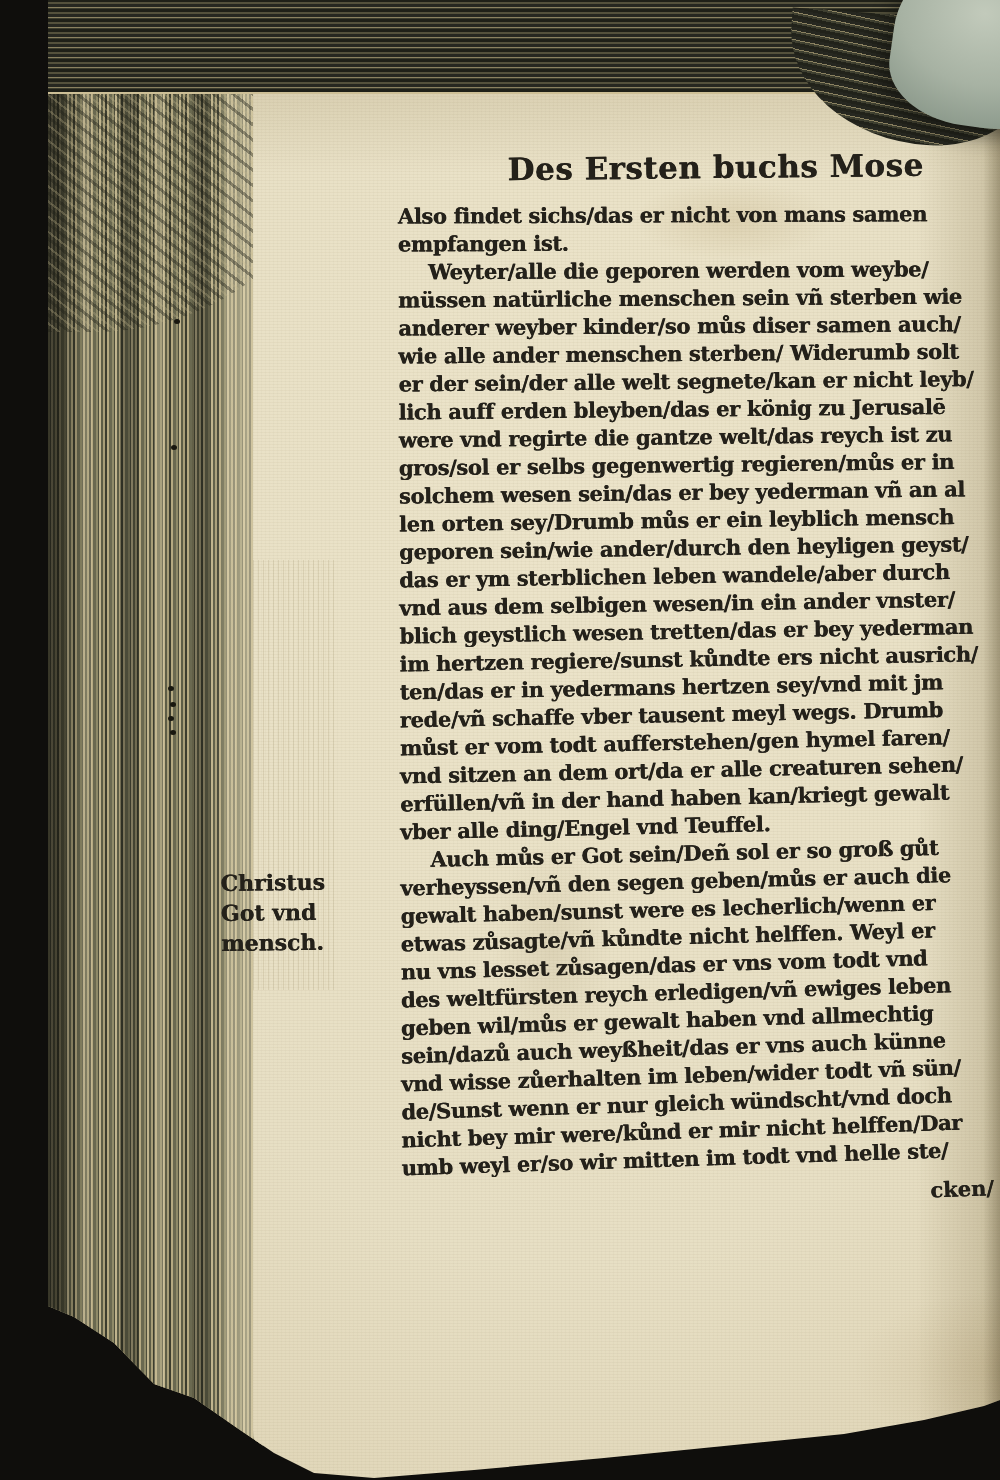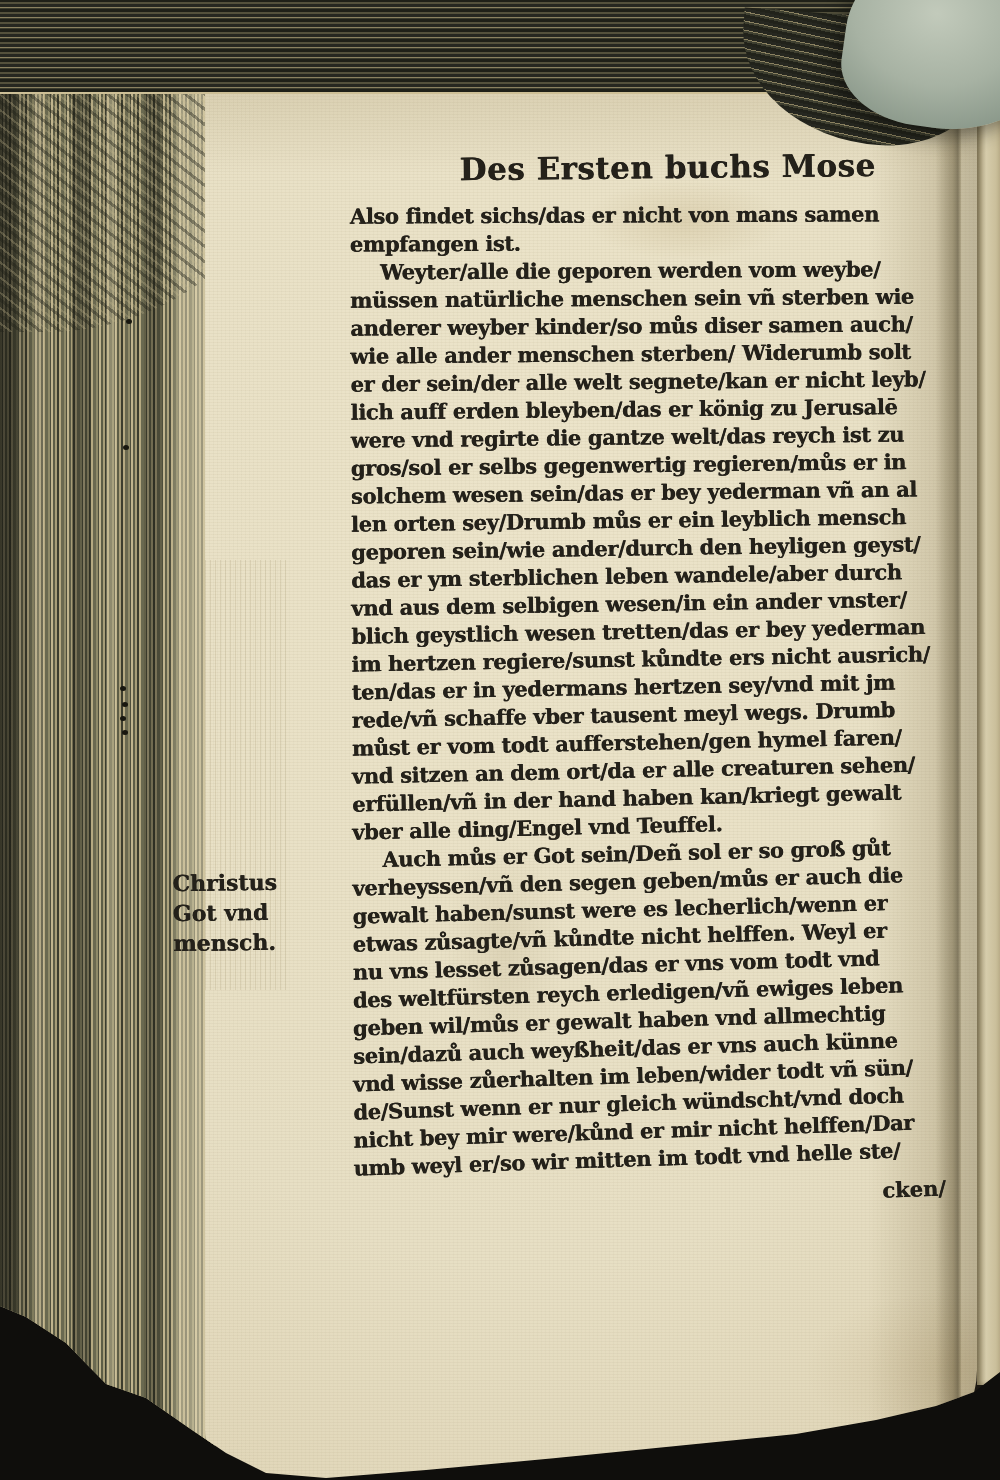--- a/index.html
+++ b/index.html
@@ -1,21 +1,21 @@
 <!DOCTYPE html>
 <html style="--ink: #24211a; --paper: #e7dfc4; --background: #0f0e0c; --edge-dark: #262720; --edge-light: #c0b48d; --clasp: #a7b2a3;"><head>
 <meta charset="utf-8">
 <style>
   html,body{margin:0;padding:0;background:#000;}
   .scene{position:relative;width:1000px;height:1480px;background:#0f0e0c;overflow:hidden;
          font-family:"DejaVu Serif", serif;}
   .book{position:absolute;inset:0;
     clip-path:polygon(0 0,1000px 0,1000px 1372px,974px 1392px,936px 1406px,876px 1420px,
       796px 1434px,696px 1444px,556px 1458px,426px 1470px,326px 1478px,266px 1473px,
-      226px 1453px,192px 1430px,146px 1398px,106px 1384px,66px 1343px,26px 1317px,0 1306px);}
+      226px 1453px,192px 1430px,146px 1398px,106px 1384px,66px 1343px,26px 1317px,0 1306px);margin-left:48px;}
 
   
   .fore-edge{position:absolute;left:0;top:0;width:215px;height:1480px;
     background:
       linear-gradient(90deg, rgba(20,20,14,.55) 0, rgba(20,20,14,0) 20%),
       linear-gradient(90deg, rgba(0,0,0,0) 76%, rgba(236,226,192,.55) 93%, rgba(205,193,155,.65) 100%),
       repeating-linear-gradient(90deg, rgba(25,26,18,.38) 0 18px, rgba(0,0,0,0) 18px 34px,
         rgba(228,216,178,.30) 34px 44px, rgba(0,0,0,0) 44px 72px),
       repeating-linear-gradient(90deg,
         #8f8a68 0 2px,#4e4e3b 2px 3px,#c0b48d 3px 5px,#5d5d46 5px 7px,

